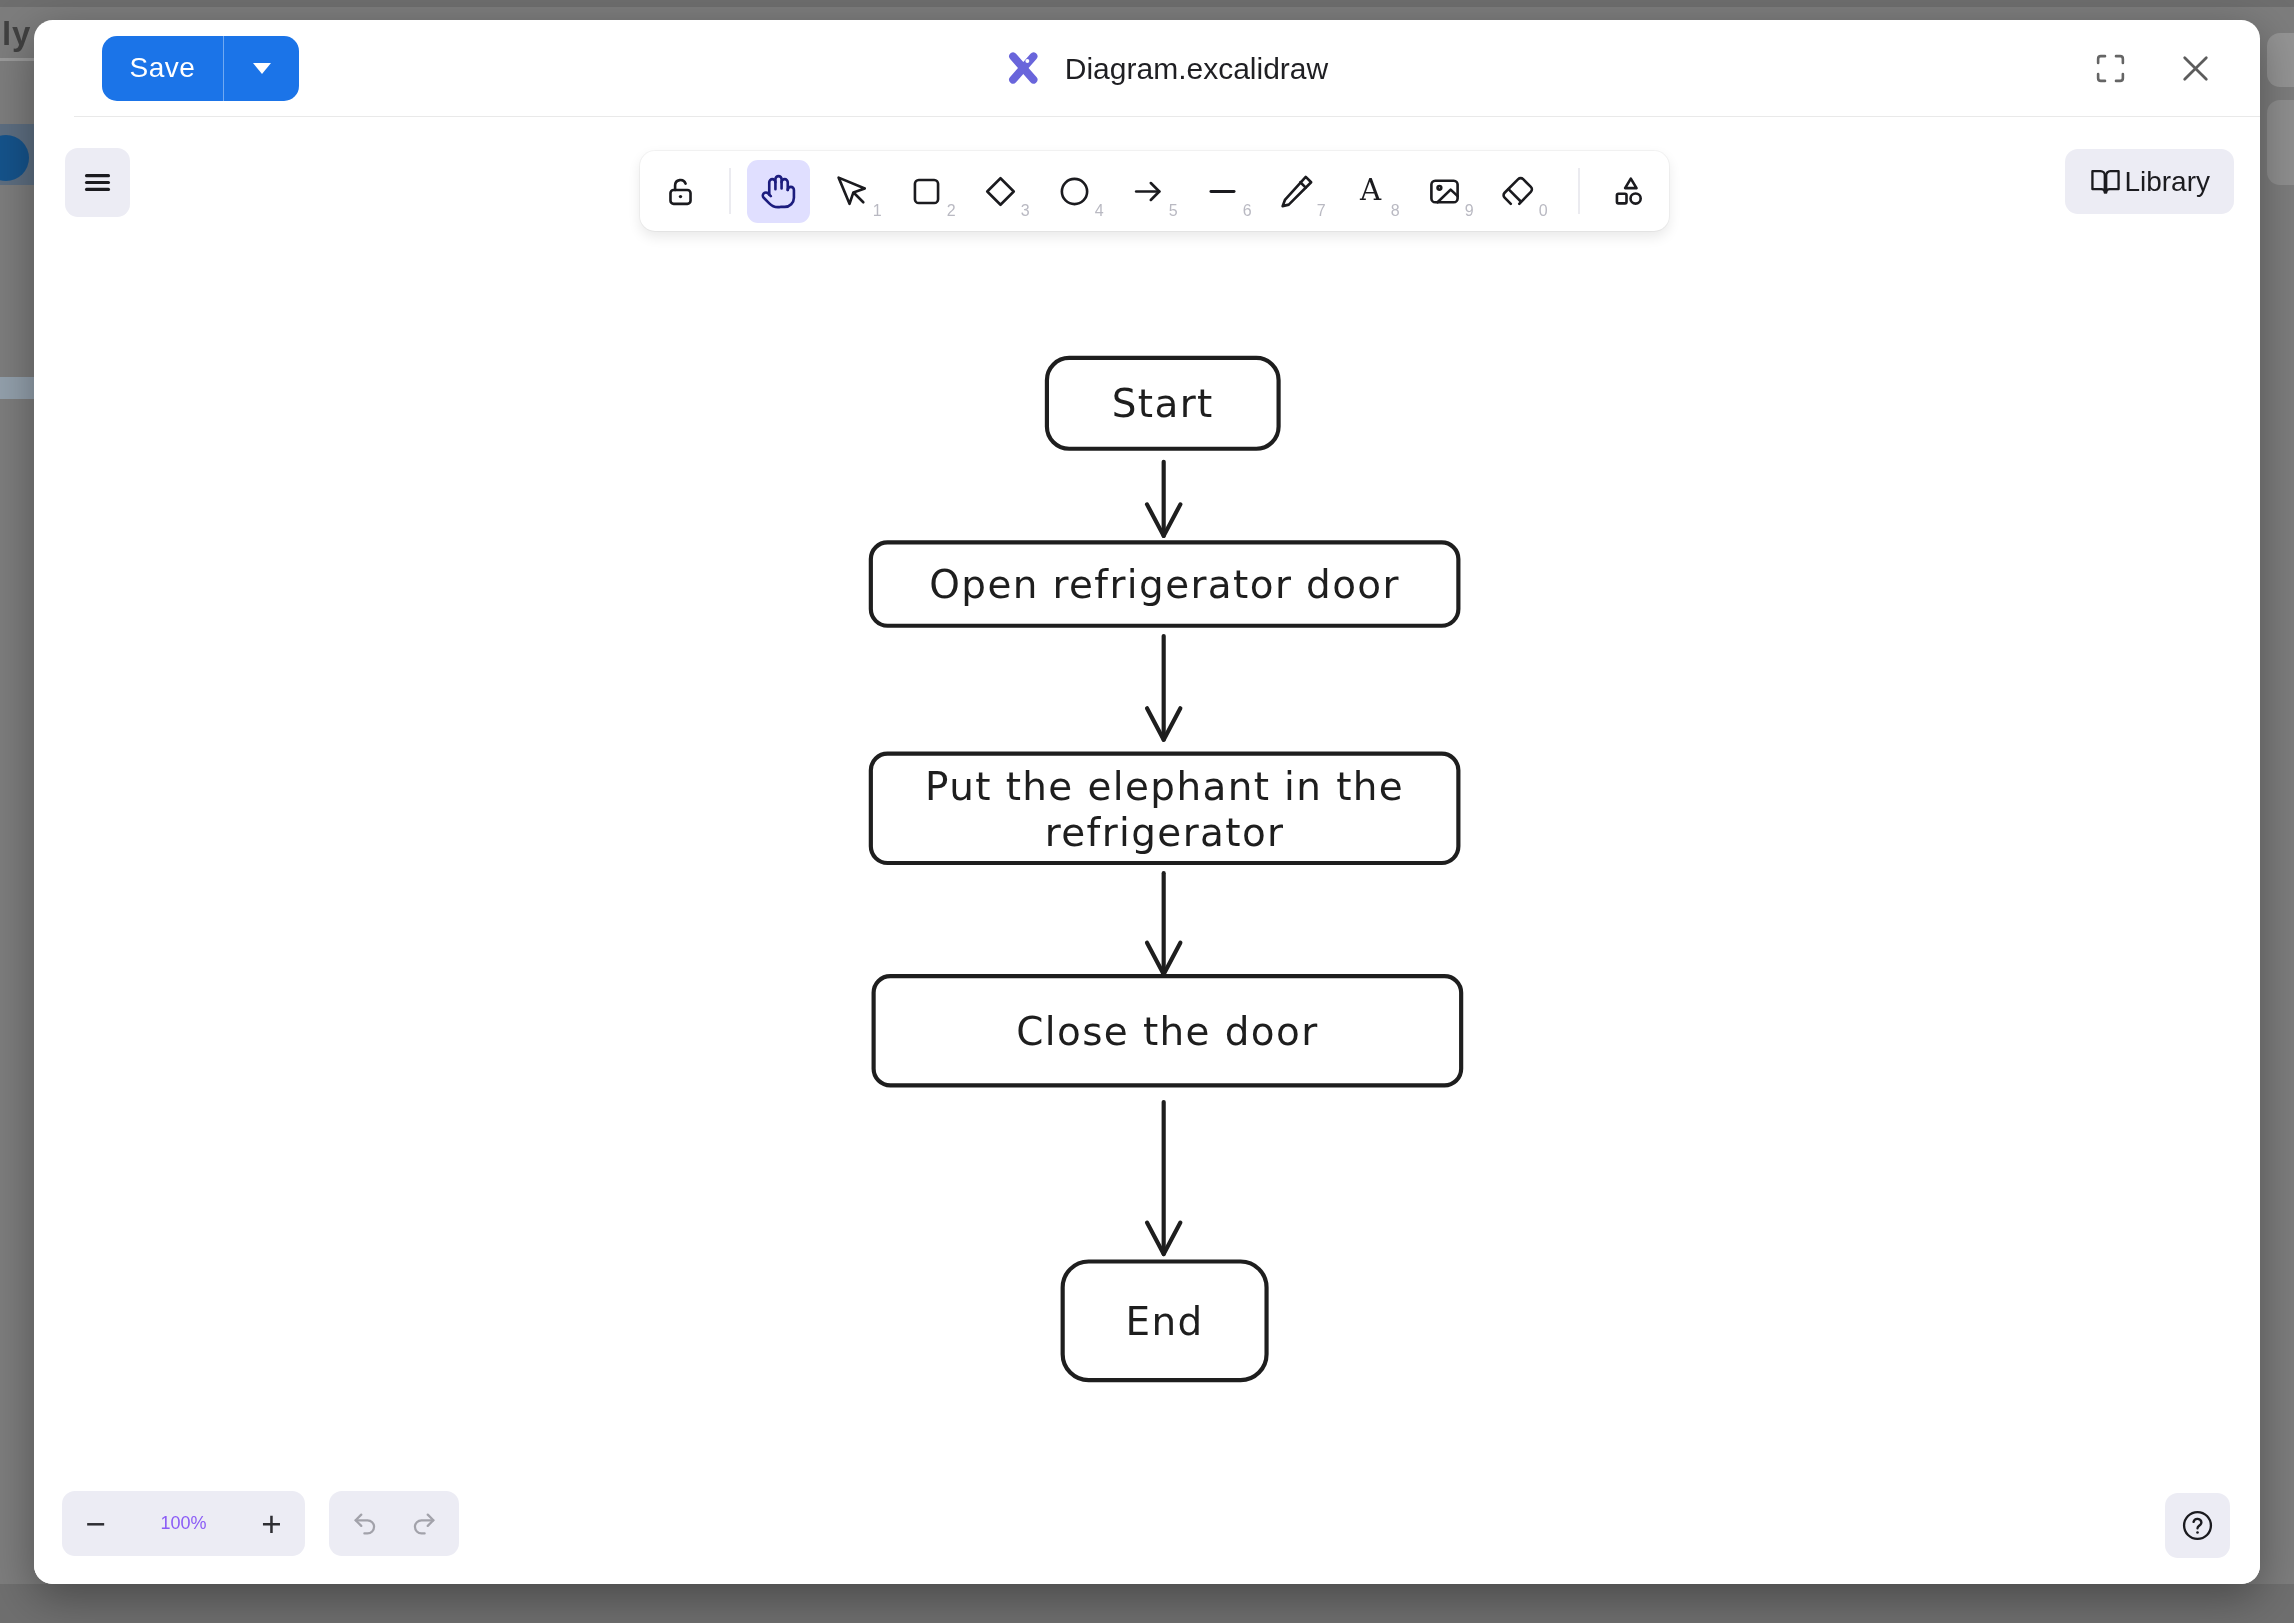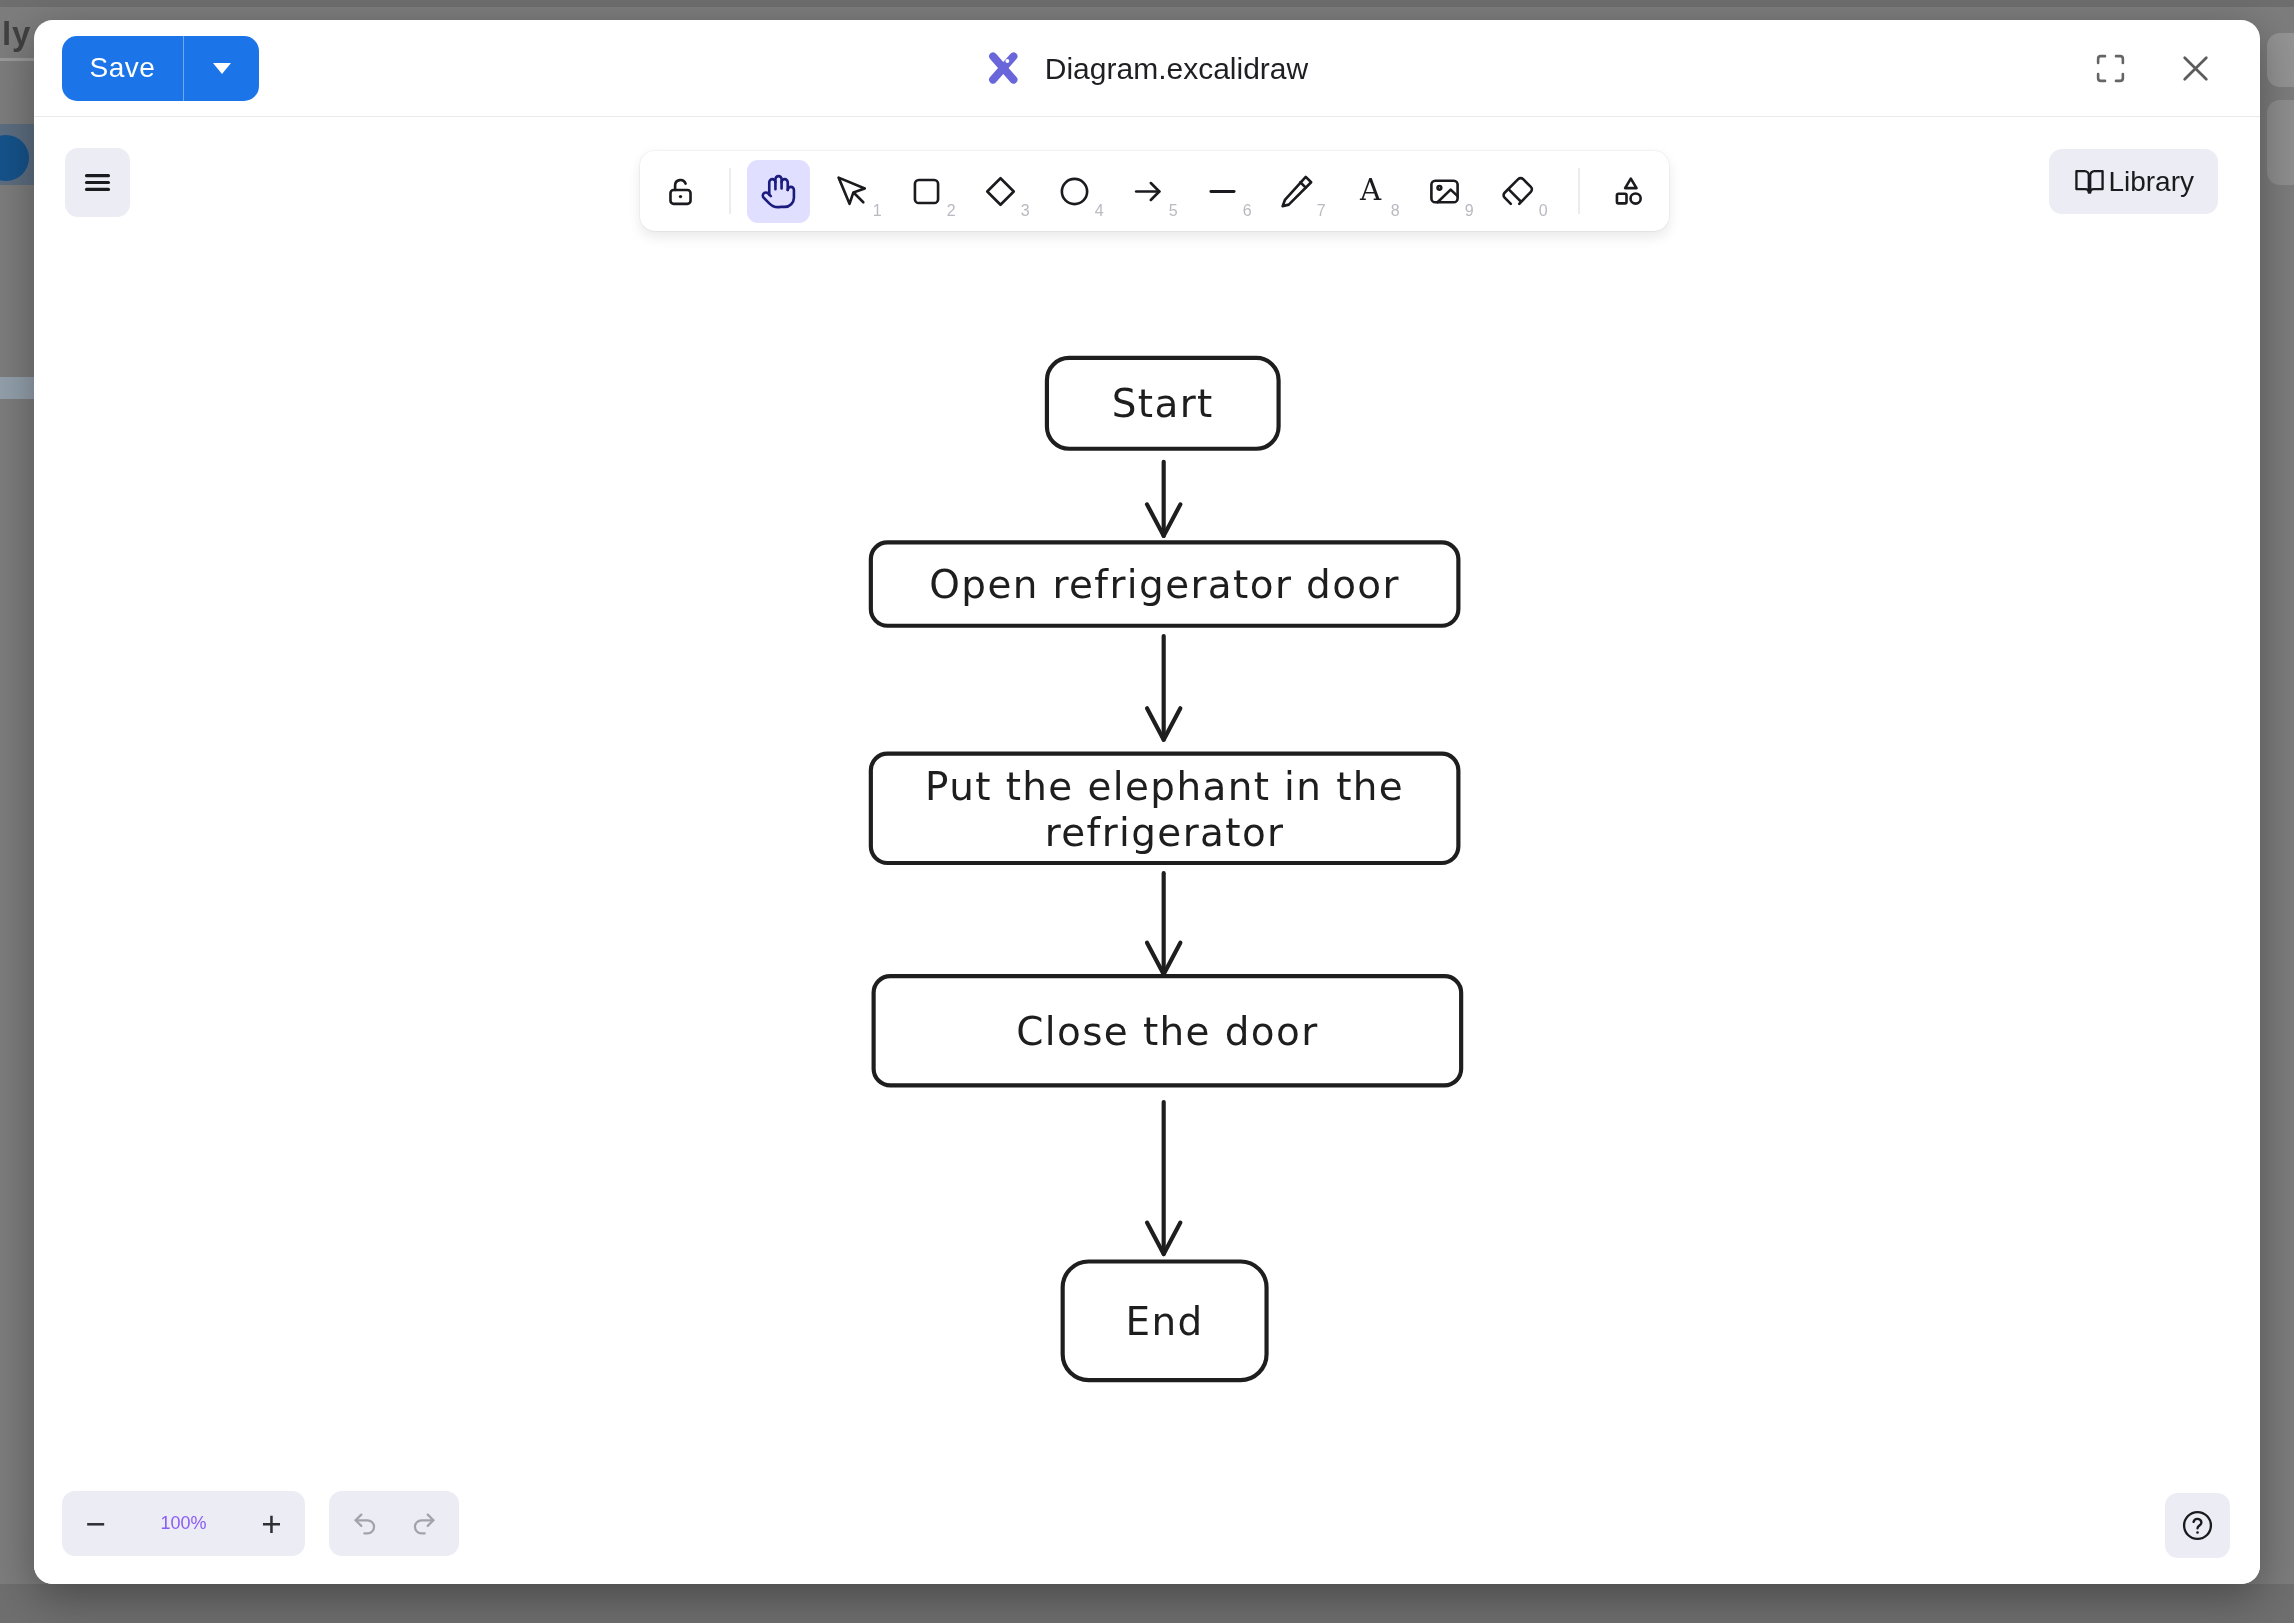--- a/index.html
+++ b/index.html
@@ -22,21 +22,21 @@
   .bd-bottom{position:absolute;left:0;bottom:0;width:100%;height:39px;background:#6f6f6f;}
 
   
   .modal{
     position:absolute;left:34px;top:20.4px;width:2226px;height:1564px;
     background:#ffffff;border-radius:18.6px;box-shadow:0 13px 46px rgba(0,0,0,.35);
     display:flex;flex-direction:column;overflow:hidden;
   }
   .modal-header{
     height:96px;flex:0 0 96px;border-bottom:1.9px solid #e9e9e9;
-    display:flex;align-items:center;position:relative;padding:0 28px;
+    display:flex;align-items:center;position:relative;padding:0 28px;margin-left:40px;
   }
   
   .save-split{display:flex;height:65px;border-radius:15px;overflow:hidden;cursor:pointer;}
   .save-main{background:#1b74e8;color:#fff;display:flex;align-items:center;justify-content:center;
     width:121px;font-size:28px;font-weight:500;letter-spacing:0.5px;}
   .save-caret{background:#1b74e8;width:75px;display:flex;align-items:center;justify-content:center;
     border-left:1.9px solid rgba(255,255,255,.38);}
   .caret-down{width:0;height:0;border-left:9.3px solid transparent;border-right:9.3px solid transparent;
     border-top:11px solid #ffffff;}
   
@@ -45,21 +45,21 @@
   .title-text{font-size:30px;font-weight:500;color:#1f1f23;}
   
   .header-right{margin-left:auto;display:flex;align-items:center;gap:37px;padding-right:13px;}
   .icon-btn{width:48px;height:48px;display:flex;align-items:center;justify-content:center;
     color:#656565;cursor:pointer;border-radius:7.4px;}
 
   
   .canvas{position:relative;flex:1;background:#ffffff;}
   .soft-btn{background:#ececf4;border-radius:13px;display:flex;align-items:center;justify-content:center;cursor:pointer;}
   .hamburger-btn{position:absolute;left:31px;top:31px;width:65px;height:69px;color:#1b1b1f;}
-  .library-btn{position:absolute;right:42px;top:32px;height:65px;padding:0 24px;gap:2px;
+  .library-btn{position:absolute;right:26px;top:32px;height:65px;padding:0 24px;gap:2px;
     font-size:28px;color:#1b1b1f;}
 
   
   .island{
     position:absolute;left:606px;top:34px;height:80px;padding:0 9.3px;
     background:#ffffff;border-radius:15px;display:flex;align-items:center;
     box-shadow:0 0 0 0.9px rgba(0,0,0,.04),0 5.6px 13px rgba(0,0,0,.09);
   }
   .tool{width:63px;height:63px;border-radius:11px;position:relative;flex:0 0 auto;
     display:flex;align-items:center;justify-content:center;color:#1b1b1f;cursor:pointer;margin-right:11px;}

